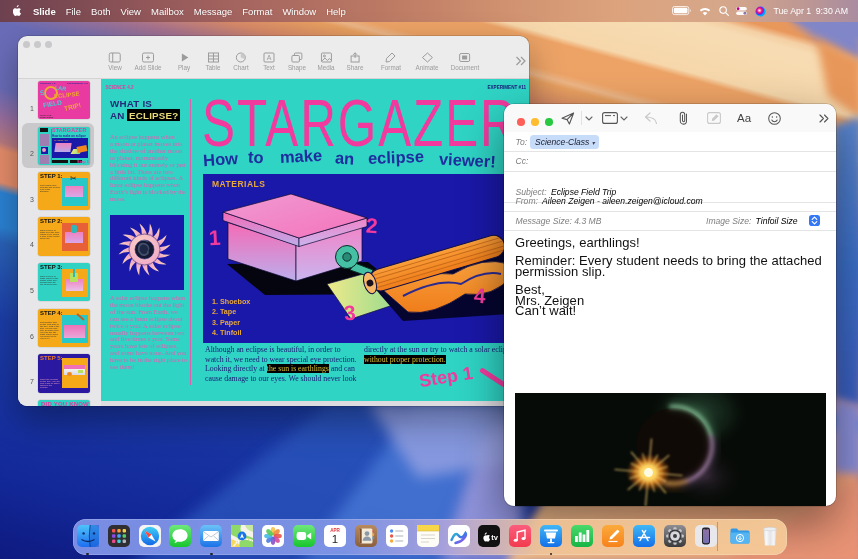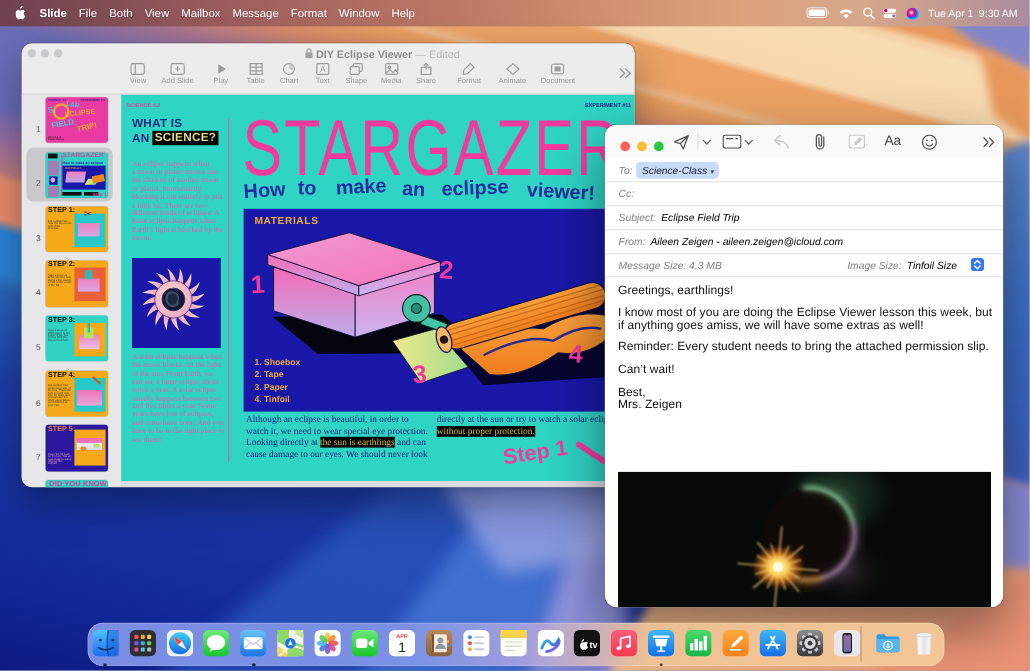--- a/index.html
+++ b/index.html
@@ -24,21 +24,21 @@
 .thumbnum{position:absolute;font-size:7px;color:#555;width:14px;text-align:right;left:2px;}
 .thumb{position:absolute;left:20px;width:52px;height:38.5px;border-radius:2.5px;overflow:hidden;box-shadow:0 0 0 0.5px rgba(0,0,0,.12);}
 #khl{position:absolute;left:4px;top:44px;width:71.5px;height:44.5px;border-radius:6px;background:#c9c9cb;}
 
 #mw{position:absolute;left:504px;top:104px;width:332px;height:402px;border-radius:10px;background:#fff;box-shadow:0 0 0 0.6px rgba(0,0,0,.28),0 18px 45px rgba(0,0,0,.45);overflow:hidden;}
 #mlights{position:absolute;left:13px;top:14px;display:flex;gap:6.6px;}
 #mlights div{width:7.6px;height:7.6px;border-radius:50%;}
 #mtoolbar{position:absolute;left:0;top:0;width:100%;height:28px;background:#f9f9f9;}
 .mfrow{position:absolute;left:0;width:100%;height:20px;border-bottom:0.7px solid #e4e4e4;font-size:8.6px;color:#7f7f7f;font-style:italic;}
 .mfrow .lab{position:absolute;left:11.5px;top:5px;}
-#mbody{position:absolute;left:11px;top:133.5px;width:312px;font-size:10px;color:#111;line-height:10.25px;letter-spacing:.05px;}
+#mbody{position:absolute;left:11px;top:133.5px;width:312px;font-size:13px;color:#111;line-height:10.25px;letter-spacing:.05px;}
 #mbody p{margin:0 0 8.55px 0;}
 
 #dock{position:absolute;left:73px;top:519px;width:714px;height:36px;border-radius:13px;
  background:linear-gradient(90deg,rgba(130,150,235,.92) 0%,rgba(130,150,230,.9) 38%,rgba(175,165,220,.9) 52%,rgba(240,195,150,.92) 66%,rgba(246,202,152,.94) 100%);
  box-shadow:inset 0 0 0 0.5px rgba(255,255,255,.35);}
 .dicon{position:absolute;top:5.5px;width:22px;height:22px;}
 .ddot{position:absolute;top:552.5px;width:2.6px;height:2.6px;border-radius:50%;background:#222;}
 </style>
 </head>
 <body>
@@ -148,24 +148,20 @@
           <stop offset="1" stop-color="#0af"></stop>
         </radialGradient>
       </defs>
       <circle cx="6" cy="6" r="5.5" fill="url(#siri)"></circle>
     </svg>
  <span style="white-space:nowrap">Tue Apr 1</span>
     <span style="white-space:nowrap;margin-left:-3px">9:30 AM</span>
 </div>
 
 <div id="kw">
- <div id="ktb"><svg width="7" height="9" viewBox="0 0 7 9" style="vertical-align:-1px">
-        <rect x="0.5" y="3.5" width="6" height="5" rx="1" fill="#a0a0a0"></rect>
-        <path d="M1.8 3.5 V2.5 a1.7 1.7 0 0 1 3.4 0 V3.5" fill="none" stroke="#a0a0a0" stroke-width="1"></path>
-      </svg> <b style="color:#8f8f8f">DIY Eclipse Viewer</b><span style="color:#b8b8b8"> — Edited</span></div>
  <div id="klights">
       <div></div>
       <div></div>
       <div></div>
     </div>
  <div class="ktool" style="left:97px"><svg width="13" height="11" viewBox="0 0 13 11">
         <rect x="1" y="1" width="11" height="9" rx="1.5"></rect>
         <line x1="4.5" y1="1" x2="4.5" y2="10"></line>
       </svg>View</div>
  <div class="ktool" style="left:130px"><svg width="13" height="11" viewBox="0 0 13 11">
@@ -303,21 +299,21 @@
       <div style="position:absolute;left:16px;top:12px;width:5px;height:3px;background:#b8e060"></div>
     </div>
   </div>
   <div class="thumb" style="top:320.7px;background:#30d2c4;height:22px">
     <div style="position:absolute;left:3px;top:1px;font-size:6px;font-weight:bold;color:#e83aa0;letter-spacing:.2px;white-space:nowrap">DID YOU KNOW</div>
   </div>
  </div>
  <div id="kcanvas">
   <div style="position:absolute;left:4.5px;top:5.5px;font-size:4.6px;font-weight:bold;color:#f0399b">SCIENCE 4.2</div>
   <div style="position:absolute;right:3px;top:5.5px;font-size:4.6px;font-weight:bold;color:#1a1a7a">EXPERIMENT #11</div>
-  <div style="position:absolute;left:9px;top:19px;font-size:9.8px;font-weight:bold;color:#252a78;line-height:11.5px;letter-spacing:.2px">WHAT IS<br>AN <span style="background:#000;color:#e8dc7a;padding:0.5px 1.5px">SCIENCE?</span></div>
+  <div style="position:absolute;left:9px;top:19px;font-size:9.8px;font-weight:bold;color:#252a78;line-height:11.5px;letter-spacing:.2px">WHAT IS<br>AN <span style="background:#000;color:#e8dc7a;padding:0.5px 1.5px">ECLIPSE?</span></div>
   <div style="position:absolute;left:9px;top:55px;width:77px;font-family:'Liberation Serif',serif;font-size:6.35px;line-height:6.9px;color:#e060ae">An eclipse happens when a&nbsp;moon or planet moves into the shadow of another moon or planet, momentarily blocking it out entirely or just a little bit. There are two different kinds of eclipses. A lunar eclipse happens when Earth’s light is blocked by the moon.</div>
   <div style="position:absolute;left:9px;top:136px;width:74px;height:75px;background:#1a18a8">
    <svg width="74" height="75" viewBox="0 0 74 75">
     <defs>
             <linearGradient id="sg" x1="0" y1="0" x2="1" y2="1">
               <stop offset="0" stop-color="#fbd9b9"></stop>
               <stop offset="1" stop-color="#f09cc8"></stop>
             </linearGradient>
     <radialGradient id="sg2" cx=".4" cy=".35" r=".75">
               <stop offset="0" stop-color="#fbd2c4"></stop>
@@ -469,44 +465,43 @@
       <path d="M1 1 L4.4 4.5 L1 8 M5.5 1 L8.9 4.5 L5.5 8" fill="none" stroke="#555" stroke-width="1.15" stroke-linecap="round" stroke-linejoin="round"></path>
     </svg>
  <div id="mfields">
   <div class="mfrow" style="top:28px;height:19.4px">
         <span class="lab">To:</span>
    <span style="position:absolute;left:26px;top:3.2px;background:#c7dcf8;border-radius:3.5px;padding:1.8px 4px 2.2px 5px;color:#1a1a2e;font-weight:500;font-size:8.5px">Science-Class <span style="font-size:6px;color:#445">▾</span></span>
   </div>
   <div class="mfrow" style="top:47.4px;height:19.8px">
         <span class="lab">Cc:</span>
       </div>
-  <div class="mfrow" style="top:67px;height:19.8px">
+  <div class="mfrow" style="top:78px;height:19.8px">
         <span class="lab">Subject:</span>
         <span style="position:absolute;left:47px;top:5px;color:#000;font-weight:500">Eclipse Field Trip</span>
       </div>
   <div class="mfrow" style="top:87px;height:19.8px">
         <span class="lab">From:</span>
         <span style="position:absolute;left:38px;top:5px;color:#000">Aileen Zeigen - aileen.zeigen@icloud.com</span>
       </div>
   <div class="mfrow" style="top:106.8px;height:19.4px">
         <span class="lab">Message Size: 4.3 MB</span>
    <span style="position:absolute;left:202px;top:5px">Image Size:</span>
    <span style="position:absolute;left:251.6px;top:5px;color:#000;font-weight:500">Tinfoil Size</span>
    <svg style="position:absolute;left:305px;top:4.5px" width="11" height="11" viewBox="0 0 11 11">
           <rect width="11" height="11" rx="2.8" fill="#3478f6"></rect>
           <path d="M3.2 4.4 L5.5 2.1 L7.8 4.4 M3.2 6.6 L5.5 8.9 L7.8 6.6" fill="none" stroke="#fff" stroke-width="1.2" stroke-linejoin="round" stroke-linecap="round"></path>
         </svg>
   </div>
  </div>
  <div id="mbody">
   <p>Greetings, earthlings!</p>
-  <p>I know most of you are doing the Eclipse Viewer lesson this week, but if anything goes amiss, we will have some extras as well!</p>
   <p>Reminder: Every student needs to bring the attached permission slip.</p>
+  <p style="margin-bottom:0">Best,<br>Mrs. Zeigen</p>
   <p>Can’t wait!</p>
-  <p style="margin-bottom:0">Best,<br>Mrs. Zeigen</p>
  </div>
  <div id="mphoto" style="position:absolute;left:10.5px;top:289px;width:311.5px;height:113px;overflow:hidden">
   <svg width="311.5" height="113" viewBox="0 0 311.5 113">
    <defs>
     <radialGradient id="burst" cx="0.5" cy="0.5" r="0.5">
      <stop offset="0" stop-color="#fffbe2"></stop>
      <stop offset="0.25" stop-color="#ffd860"></stop>
      <stop offset="0.55" stop-color="#e2821c" stop-opacity=".8"></stop>
      <stop offset="0.8" stop-color="#94470e" stop-opacity=".35"></stop>
      <stop offset="1" stop-color="#000" stop-opacity="0"></stop>

